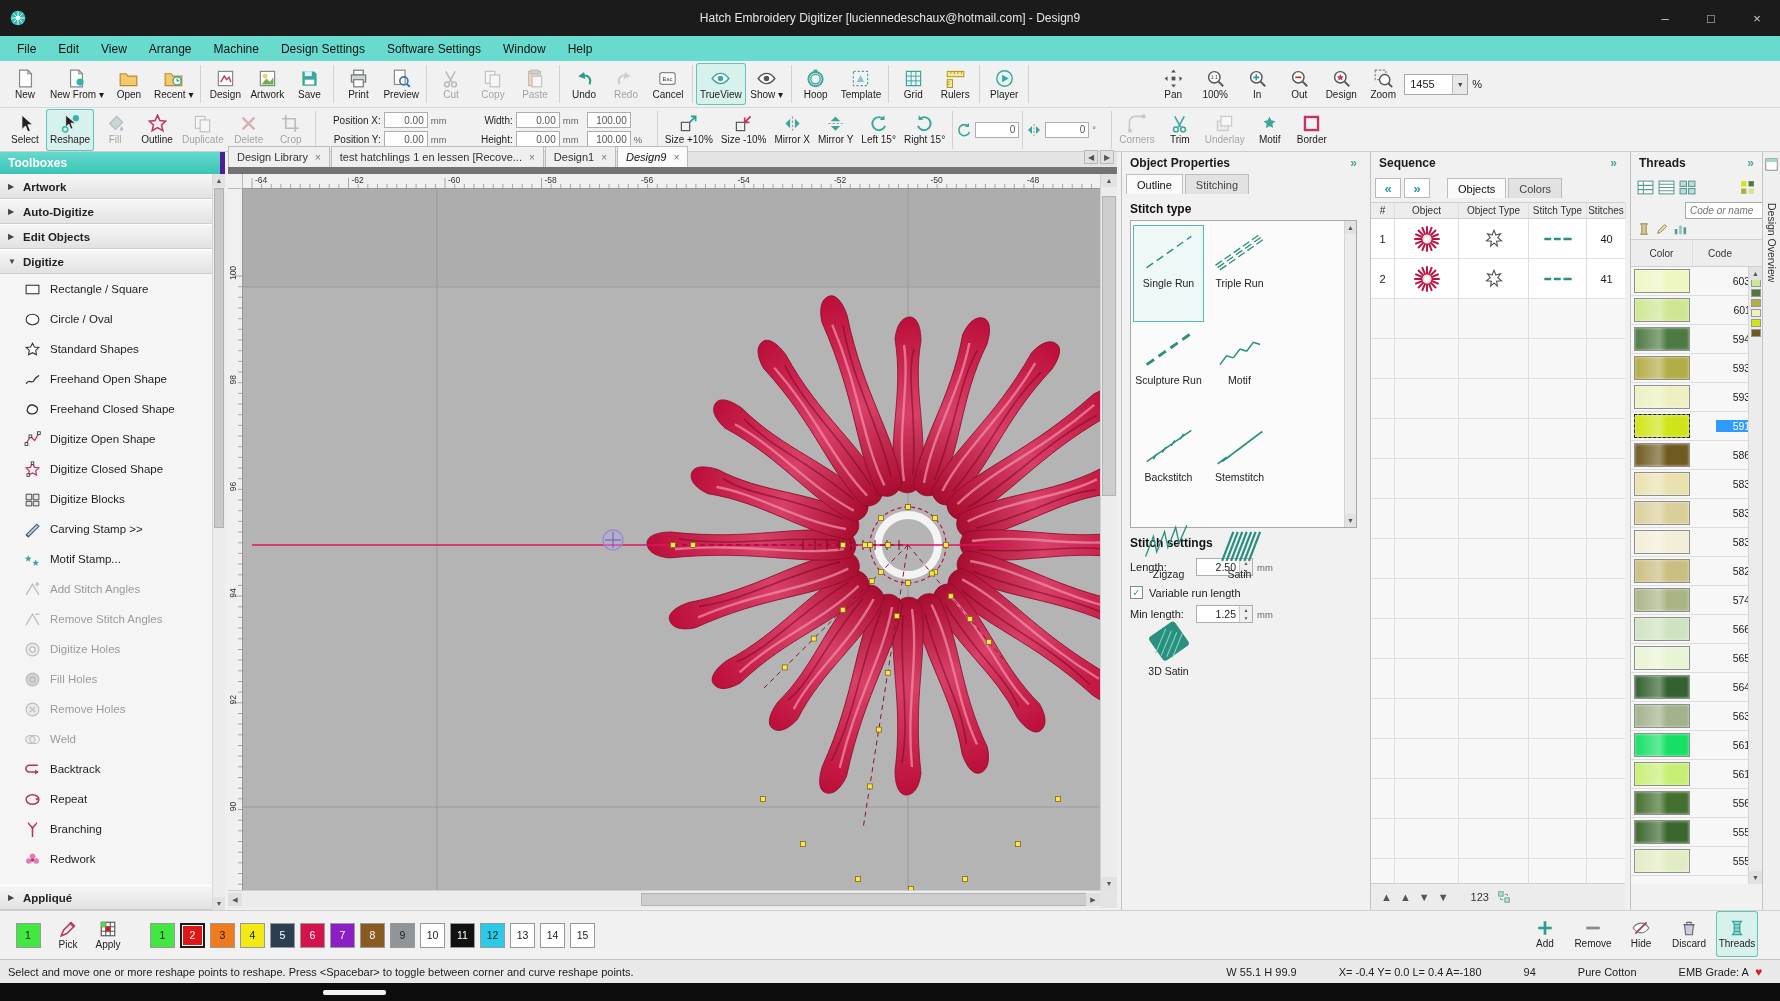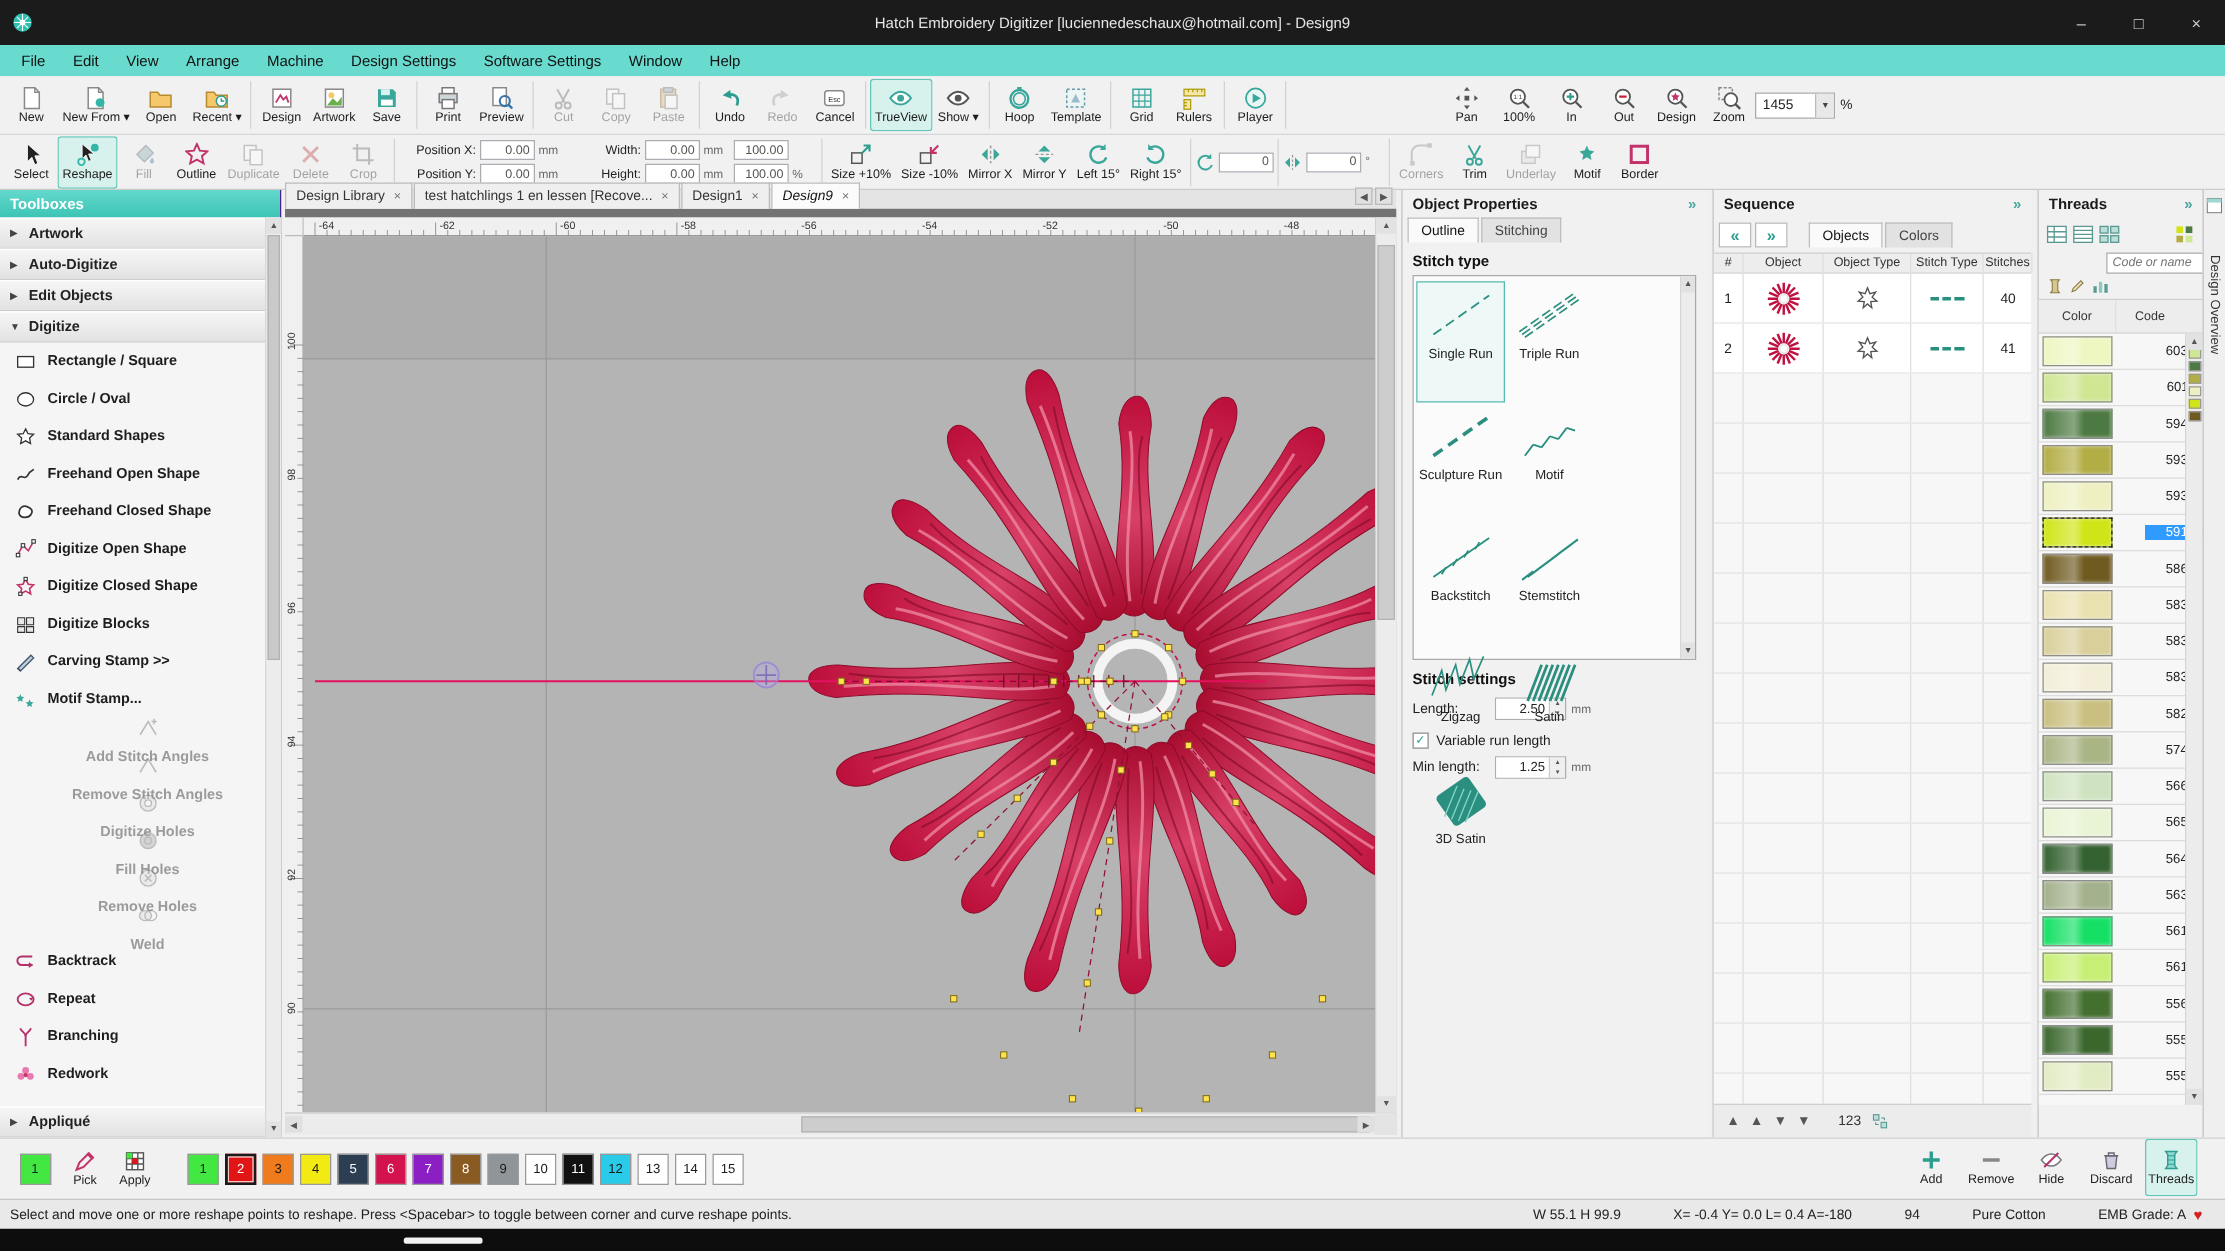--- a/index.html
+++ b/index.html
@@ -36,30 +36,30 @@
   .fld-col { display:flex; flex-direction:column; gap:3px; justify-content:center; margin:0 4px; }
   .fld { display:flex; align-items:center; gap:3px; font-size:10px; color:#222; }
   .fld .lab { width:58px; text-align:right; }
   .fld input { width:44px; height:16px; border:1px solid #abadb3; font-size:10px; text-align:right;
     padding-right:3px; background:#fff; color:#555; font-family:inherit; }
   .unit { color:#666; font-size:9.5px; width:16px; }
   .mini-inp { width:30px; height:17px; border:1px solid #abadb3; background:#fff; font-size:10px; text-align:right; padding-right:3px; color:#333; font-family:inherit;}
 
   
   #toolboxes { position:absolute; left:0; top:152px; width:225px; height:758px; background:#f5f5f5;
-    border-right:1px solid #4c1d95; display:flex; flex-direction:column; overflow:hidden; }
+    border-right:5px solid #4c1d95; display:flex; flex-direction:column; overflow:hidden; }
   #tbx-header { height:22px; background:linear-gradient(#63d9cc,#3cc4b5); color:#fff; font-weight:bold;
     font-size:12px; display:flex; align-items:center; padding-left:8px; flex:none; }
   .tbx-sec { height:25px; flex:none; display:flex; align-items:center; gap:7px; padding-left:8px;
     background:linear-gradient(#f6f6f6,#e2e2e2); border-bottom:1px solid #cecece; border-top:1px solid #fff;
     font-weight:bold; font-size:11.5px; color:#222; }
   .tbx-arrow { font-size:8px; color:#444; width:8px; }
-  .tbx-item { height:30px; flex:none; display:flex; align-items:center; gap:9px; padding-left:12px;
-    font-size:11.5px; color:#1d1d1d;font-weight:bold; }
-  .tbx-item.disabled { color:#9b9b9b;flex-direction:column; }
+  .tbx-item { height:30px; flex:none; display:flex; align-items:center; gap:9px; padding-left:24px;
+    font-size:11.5px; color:#1d1d1d; }
+  .tbx-item.disabled { color:#9b9b9b; }
   .tbx-item.disabled svg { opacity:.45; filter:grayscale(1); }
   #tbx-scroll { position:absolute; right:1px; top:22px; bottom:0; width:13px; background:#ececec; border-left:1px solid #d8d8d8; }
   #tbx-thumb { position:absolute; left:1px; right:1px; top:14px; height:340px; background:#c9c9c9; border:1px solid #b1b1b1; }
   .scr-ar { position:absolute; left:0; right:0; height:13px; display:flex; align-items:center; justify-content:center; font-size:7px; color:#555; background:#e2e2e2; }
 
   
   #tabsrow { position:absolute; left:228px; top:152px; width:889px; height:22px; background:#e4e4e4;
     display:flex; align-items:flex-end; border-bottom:7px solid #737373; }
   .doctab { height:21px; display:flex; align-items:center; gap:7px; padding:0 8px; background:#efefef;
     border:1px solid #bcbcbc; border-bottom:none; margin-right:1px; font-size:11px; color:#333; }

